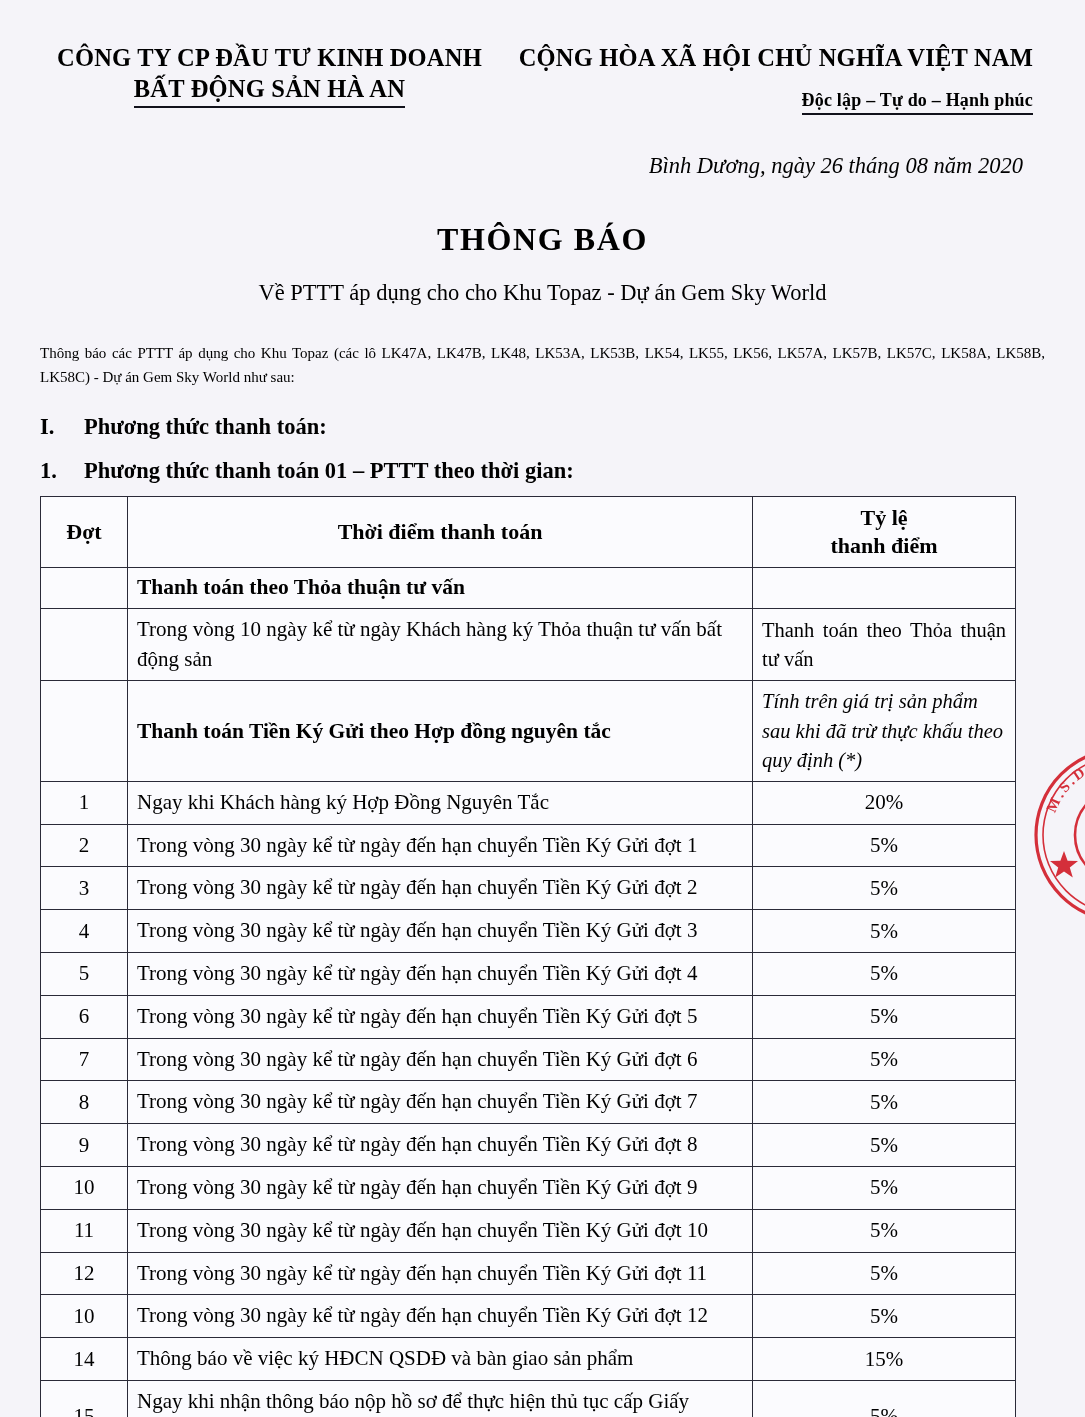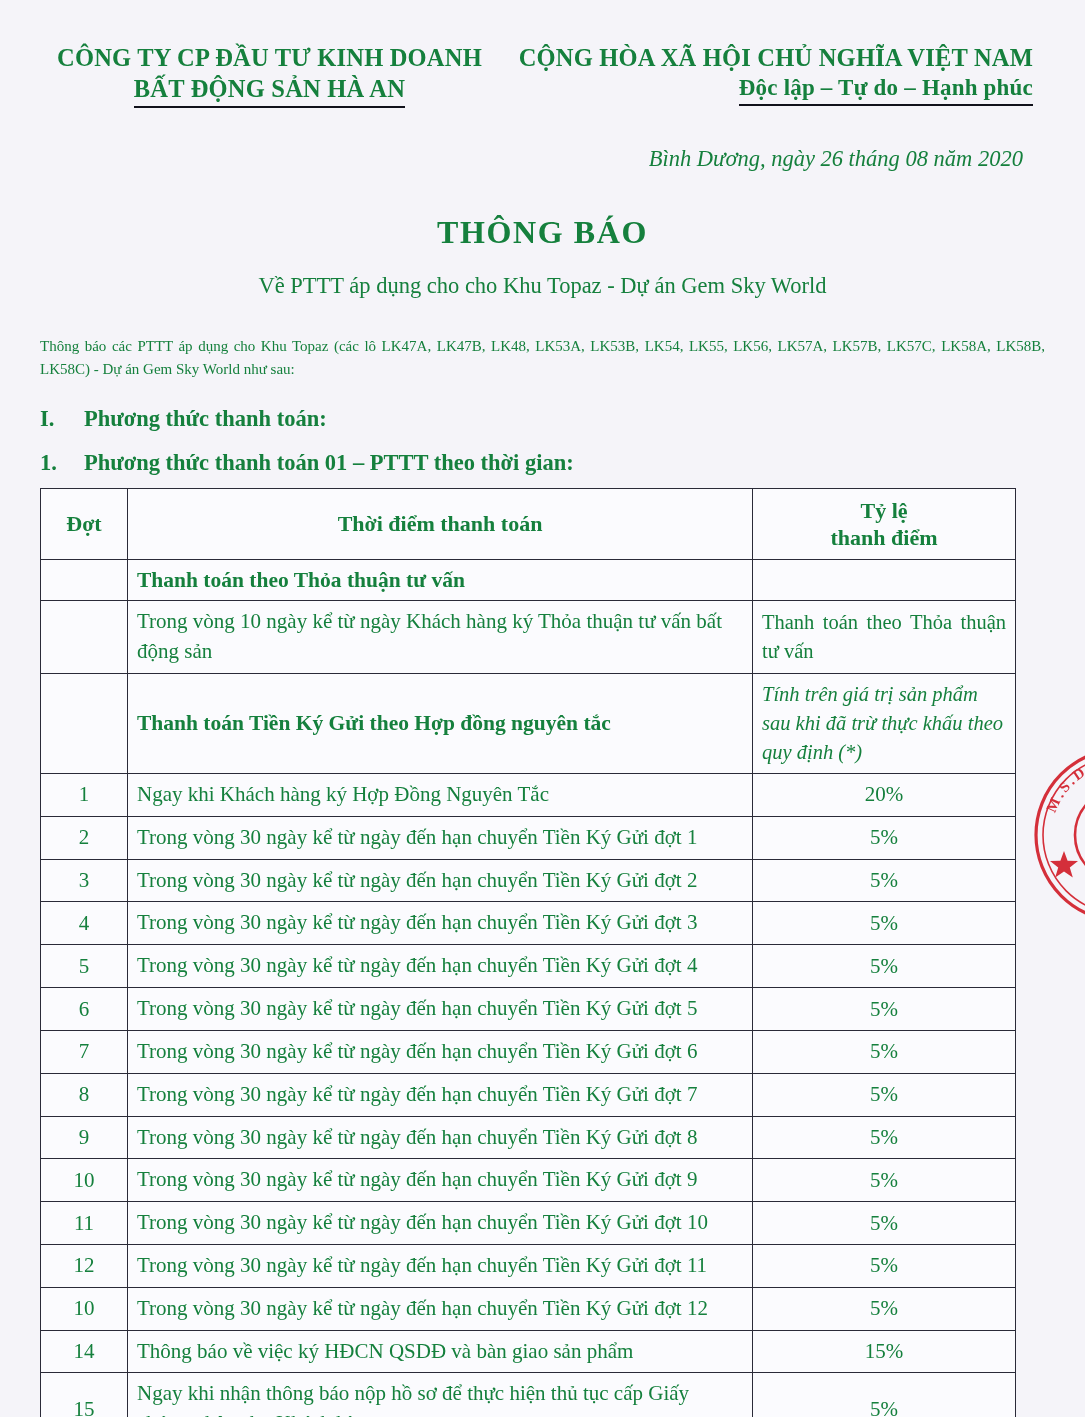--- a/index.html
+++ b/index.html
@@ -9,21 +9,21 @@
   }
   body {
     font-family: "Liberation Serif", "DejaVu Serif", serif;
   }
   .page {
     position: relative;
     width: 1085px;
     height: 1417px;
     background: #f5f4f9;
     overflow: hidden;
-    color: #15803d;
+    color: #000000;
   }
 
   
   .header {
     display: flex;
     padding: 42px 28px 0 28px;
     align-items: flex-start;
   }
   .hdr-left {
     width: 455px;
@@ -43,24 +43,24 @@
     line-height: 1.28;
     white-space: nowrap;
   }
   .org-line2 {
     display: inline-block;
     border-bottom: 2.5px solid #11111b;
     padding-bottom: 1px;
   }
   .nation-line2 {
     display: inline-block;
-    font-size: 23px;
+    font-size: 18px;
     border-bottom: 2.5px solid #11111b;
     padding-bottom: 1px;
-    margin-top: 0;
+    margin-top: 16px;
   }
 
   .datestamp {
     text-align: right;
     font-style: italic;
     font-size: 22.5px;
     margin: 38px 62px 0 0;
     white-space: nowrap;
   }
 

